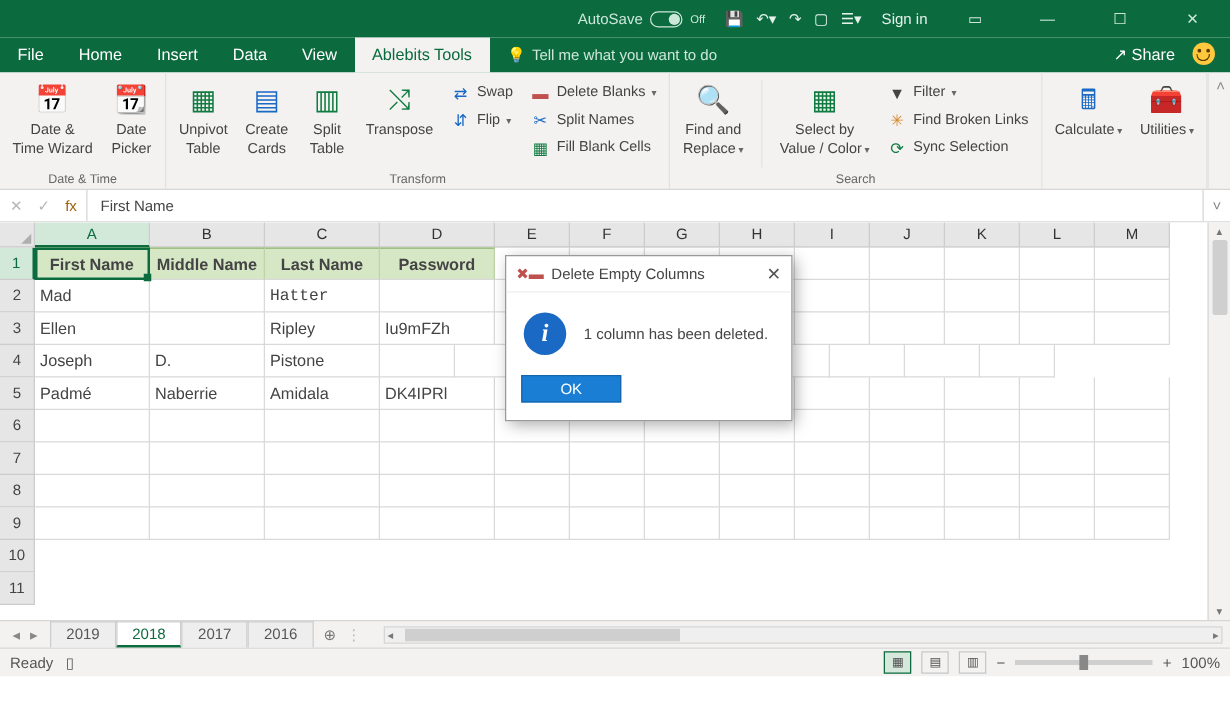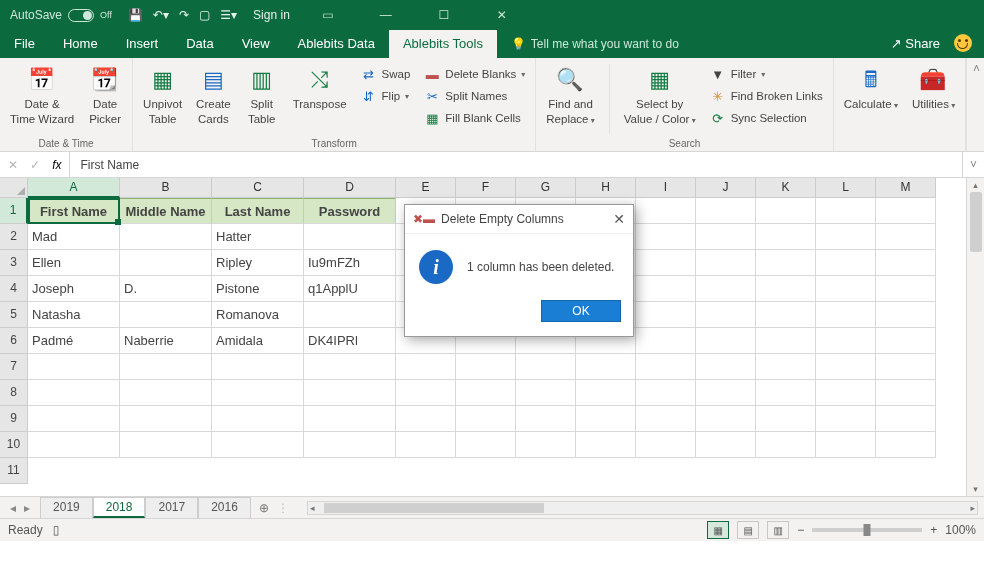--- a/index.html
+++ b/index.html
@@ -1,19 +1,19 @@
 <!DOCTYPE html>
 <html><head>
 <meta charset="utf-8">
 <style>
   * { box-sizing: border-box; margin: 0; padding: 0; font-family: "Segoe UI", Tahoma, sans-serif; }
   body { width: 984px; height: 567px; background: #fff; overflow: hidden; position: relative; font-size: 12px; color: #444; }
 
   
-  .titlebar { background: #0b6a3e; height: 30px; display: flex; align-items: center; color: #e6f2ec; font-size: 12px; }
+  .titlebar { background: #0b6a3e; height: 30px; display: flex; align-items: center; color: #e6f2ec; font-size: 12px; justify-content: flex-end; }
   .autosave { display: flex; align-items: center; gap: 6px; padding: 0 10px; color: #cde7d9; }
   .autosave-toggle { width: 26px; height: 13px; border: 1px solid #cde7d9; border-radius: 7px; position: relative; }
   .autosave-toggle::after { content: ""; width: 9px; height: 9px; background: #cde7d9; border-radius: 50%; position: absolute; right: 1px; top: 1px; }
   .qat { display: flex; gap: 10px; padding: 0 6px; align-items: center; }
   .qat span { cursor: pointer; }
   .title-center { flex: 1; text-align: center; }
   .title-right { display: flex; align-items: center; gap: 18px; padding: 0 10px; }
   .winbtn { width: 40px; text-align: center; font-size: 12px; color: #cde7d9; cursor: pointer; }
 
   
@@ -92,21 +92,21 @@
   .view-btn.active { background: #d6e8db; border-color: #0b6a3e; }
   .zoom-slider { width: 110px; height: 4px; background: #cfcfcf; position: relative; }
   .zoom-slider .zthumb { position: absolute; left: 50%; top: -4px; width: 7px; height: 12px; background: #888; transform: translateX(-50%); }
 
   
   .dialog { position: absolute; width: 230px; background: #fff; border: 1px solid #999; box-shadow: 3px 3px 12px rgba(0,0,0,0.35); font-size: 12px; }
   .dialog-title { display: flex; align-items: center; gap: 6px; padding: 6px 8px; border-bottom: 1px solid #eee; }
   .dialog-close { margin-left: auto; font-size: 14px; cursor: pointer; color: #555; }
   .dialog-body { display: flex; align-items: center; gap: 14px; padding: 16px 14px 10px; }
   .info-icon { width: 34px; height: 34px; background: #1a69c5; border-radius: 50%; color: #fff; font-weight: bold; font-style: italic; font-family: Georgia, serif; font-size: 20px; display: flex; align-items: center; justify-content: center; }
-  .dialog-footer { display: flex; justify-content: flex-end; padding: 6px 12px 14px; }
+  .dialog-footer { display: flex; justify-content: flex-start; padding: 6px 12px 14px; }
   .ok-btn { width: 80px; height: 22px; background: #1a7fd4; color: #fff; border: 1px solid #1465ab; cursor: pointer; font-size: 12px; }
 
   .sep { width: 1px; height: 70px; background: #e1e1e1; margin: 0 4px; align-self: center; }
 </style>
 </head>
 <body>
 
 <div class="titlebar">
   <div class="autosave">
     <span>AutoSave</span>
@@ -128,21 +128,20 @@
     <span class="winbtn">✕</span>
   </div>
 </div>
 
 <div class="ribbon-tabs">
   <div class="rtab">File</div>
   <div class="rtab">Home</div>
   <div class="rtab">Insert</div>
   <div class="rtab">Data</div>
   <div class="rtab">View</div>
-  <div class="rtab">Ablebits Data</div>
   <div class="rtab active">Ablebits Tools</div>
   <div class="rtab tell">
     <span>💡</span>
     <span>Tell me what you want to do</span>
   </div>
   <div class="rtab-right">
     <span><span>↗</span> <span>Share</span></span>
     <span class="smiley"></span>
   </div>
 </div>
@@ -264,21 +263,21 @@
 
   <div style="flex:1;border-left:1px solid #e1e1e1;display:flex;align-items:flex-start;justify-content:flex-end;padding:4px">
       <span style="color:#888">˄</span>
     </div>
 </div>
 
 <div class="formula-bar">
   <div class="fx-controls">
     <span>✕</span>
     <span>✓</span>
-    <span style="font-style:italic;color:#000000">fx</span>
+    <span style="color:#a16207">fx</span>
   </div>
   <div class="fx-input">
       <span>First Name</span>
     </div>
   <div class="fx-expand">˅</div>
 </div>
 
 <div class="grid-area">
   <div style="flex:1;overflow:hidden;position:relative">
     <div style="display:flex">
@@ -325,21 +324,21 @@
             <div class="cell" style="width: 60px;"></div>
             <div class="cell" style="width: 60px;"></div>
             <div class="cell" style="width: 60px;"></div>
             <div class="cell" style="width: 60px;"></div>
             <div class="cell" style="width: 60px;"></div>
             <div class="cell" style="width: 60px;"></div>
           </div>
           <div class="cell-row">
             <div class="cell" style="width: 92px;">Mad</div>
             <div class="cell" style="width: 92px;"></div>
-            <div class="cell" style="width: 92px;">Hatter</div>
+            <div class="cell" style="width: 92px; font-family: Liberation Mono, monospace;">Hatter</div>
             <div class="cell" style="width: 92px;"></div>
             <div class="cell" style="width: 60px;"></div>
             <div class="cell" style="width: 60px;"></div>
             <div class="cell" style="width: 60px;"></div>
             <div class="cell" style="width: 60px;"></div>
             <div class="cell" style="width: 60px;"></div>
             <div class="cell" style="width: 60px;"></div>
             <div class="cell" style="width: 60px;"></div>
             <div class="cell" style="width: 60px;"></div>
             <div class="cell" style="width: 60px;"></div>
@@ -356,36 +355,20 @@
             <div class="cell" style="width: 60px;"></div>
             <div class="cell" style="width: 60px;"></div>
             <div class="cell" style="width: 60px;"></div>
             <div class="cell" style="width: 60px;"></div>
             <div class="cell" style="width: 60px;"></div>
           </div>
           <div class="cell-row">
             <div class="cell" style="width: 92px;">Joseph</div>
             <div class="cell" style="width: 92px;">D.</div>
             <div class="cell" style="width: 92px;">Pistone</div>
-            <div class="cell" style="width: 92px;">q1ApplU</div>
-            <div class="cell" style="width: 60px;"></div>
-            <div class="cell" style="width: 60px;"></div>
-            <div class="cell" style="width: 60px;"></div>
-            <div class="cell" style="width: 60px;"></div>
-            <div class="cell" style="width: 60px;"></div>
-            <div class="cell" style="width: 60px;"></div>
-            <div class="cell" style="width: 60px;"></div>
-            <div class="cell" style="width: 60px;"></div>
-            <div class="cell" style="width: 60px;"></div>
-          </div>
-          <div class="cell-row">
-            <div class="cell" style="width: 92px;">Natasha</div>
-            <div class="cell" style="width: 92px;"></div>
-            <div class="cell" style="width: 92px;">Romanova</div>
-            <div class="cell" style="width: 92px;"></div>
             <div class="cell" style="width: 60px;"></div>
             <div class="cell" style="width: 60px;"></div>
             <div class="cell" style="width: 60px;"></div>
             <div class="cell" style="width: 60px;"></div>
             <div class="cell" style="width: 60px;"></div>
             <div class="cell" style="width: 60px;"></div>
             <div class="cell" style="width: 60px;"></div>
             <div class="cell" style="width: 60px;"></div>
             <div class="cell" style="width: 60px;"></div>
           </div>

